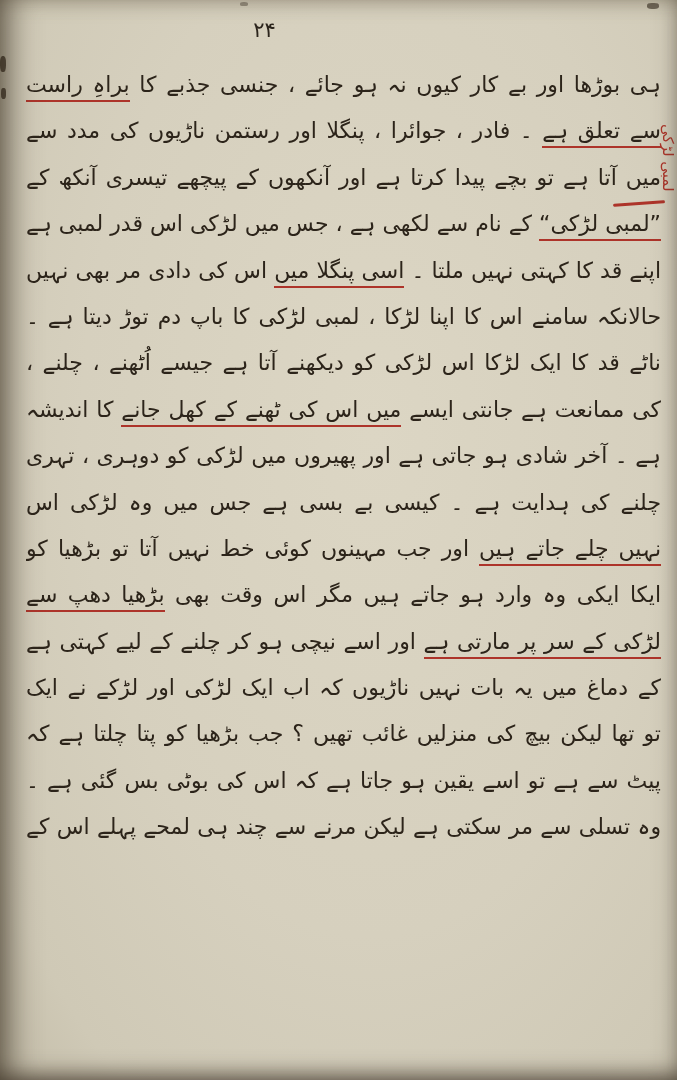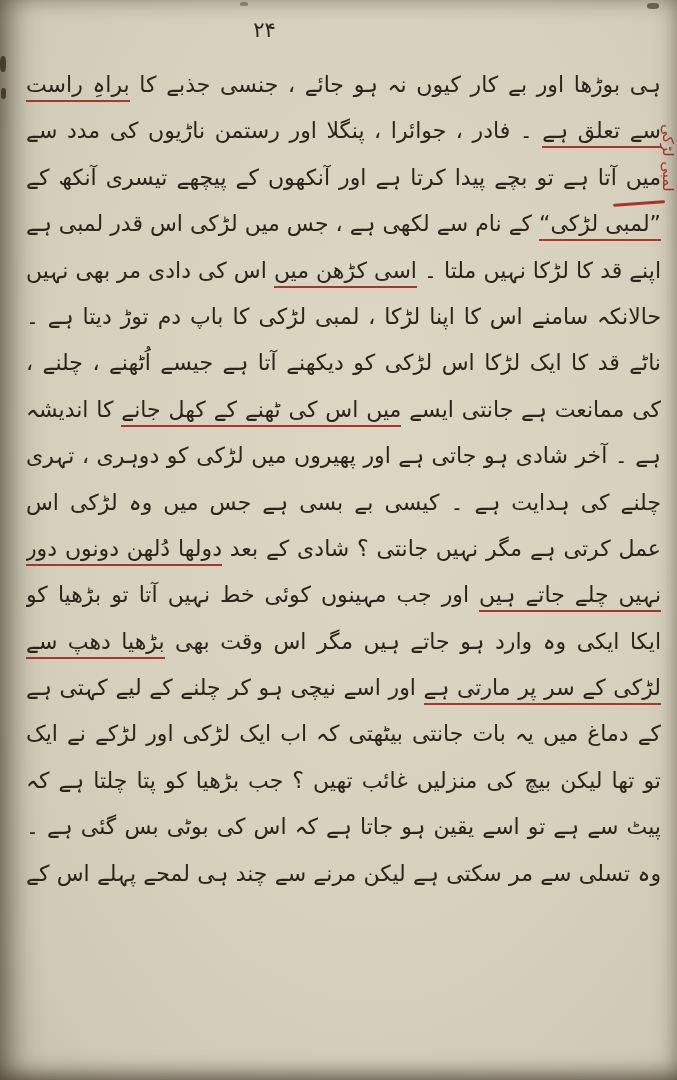--- a/index.html
+++ b/index.html
@@ -80,28 +80,27 @@
   <div class="pageno">۲۴</div>
 
   <div class="margin-note">لمبی لڑکی</div>
   <div class="margin-rule"></div>
 
   <div class="text-block">
       <div class="line"><span>ہی بوڑھا اور بے کار کیوں نہ ہو جائے ، جنسی جذبے کا </span><span class="ru">براہِ راست خالق</span></div>
       <div class="line"><span class="ru">سے تعلق ہے</span><span> ۔ فادر ، جوائرا ، پنگلا اور رستمن ناڑیوں کی مدد سے نیچے بدن</span></div>
       <div class="line"><span>میں آتا ہے تو بچے پیدا کرتا ہے اور آنکھوں کے پیچھے تیسری آنکھ کے قریب</span></div>
       <div class="line"><span class="ru">”لمبی لڑکی“</span><span> کے نام سے لکھی ہے ، جس میں لڑکی اس قدر لمبی ہے کہ اسے</span></div>
-      <div class="line"><span>اپنے قد کا لڑکا نہیں ملتا ۔ </span><span class="ru">اسی کڑھن میں</span><span> اس کی دادی مر بھی نہیں پاتی ۔</span></div>
+      <div class="line"><span>اپنے قد کا کہتی نہیں ملتا ۔ </span><span class="ru">اسی پنگلا میں</span><span> اس کی دادی مر بھی نہیں پاتی ۔</span></div>
       <div class="line"><span>حالانکہ سامنے اس کا اپنا لڑکا ، لمبی لڑکی کا باپ دم توڑ دیتا ہے ۔ آخر</span></div>
       <div class="line"><span>ناٹے قد کا ایک لڑکا اس لڑکی کو دیکھنے آتا ہے جیسے اُٹھنے ، چلنے ، پھرنے</span></div>
       <div class="line"><span>کی ممانعت ہے جانتی ایسے </span><span class="ru">میں اس کی ٹھنے کے کھل جانے</span><span> کا اندیشہ</span></div>
       <div class="line"><span>ہے ۔ آخر شادی ہو جاتی ہے اور پھیروں میں لڑکی کو دوہری ، تہری ہو کر</span></div>
       <div class="line"><span>چلنے کی ہدایت ہے ۔ کیسی بے بسی ہے جس میں وہ لڑکی اس ہدایت پر</span></div>
-      <div class="line"><span>عمل کرتی ہے مگر نہیں جانتی ؟ شادی کے بعد </span><span class="ru">دولھا دُلھن دونوں دور</span></div>
       <div class="line"><span class="ru">نہیں چلے جاتے ہیں</span><span> اور جب مہینوں کوئی خط نہیں آتا تو بڑھیا کو یقین</span></div>
       <div class="line"><span>ایکا ایکی وہ وارد ہو جاتے ہیں مگر اس وقت بھی </span><span class="ru">بڑھیا دھپ سے ہاتھ</span></div>
       <div class="line"><span class="ru">لڑکی کے سر پر مارتی ہے</span><span> اور اسے نیچی ہو کر چلنے کے لیے کہتی ہے ۔ اس</span></div>
-      <div class="line"><span>کے دماغ میں یہ بات جانتی بیٹھتی کہ اب ایک لڑکی اور لڑکے نے ایک</span></div>
+      <div class="line"><span>کے دماغ میں یہ بات نہیں ناڑیوں کہ اب ایک لڑکی اور لڑکے نے ایک</span></div>
       <div class="line"><span>تو تھا لیکن بیچ کی منزلیں غائب تھیں ؟ جب بڑھیا کو پتا چلتا ہے کہ لڑکی</span></div>
       <div class="line"><span>پیٹ سے ہے تو اسے یقین ہو جاتا ہے کہ اس کی بوٹی بس گئی ہے ۔ اب</span></div>
       <div class="line"><span>وہ تسلی سے مر سکتی ہے لیکن مرنے سے چند ہی لمحے پہلے اس کے بوڑھے</span></div>
     </div>
 </div>
 
 </body></html>

